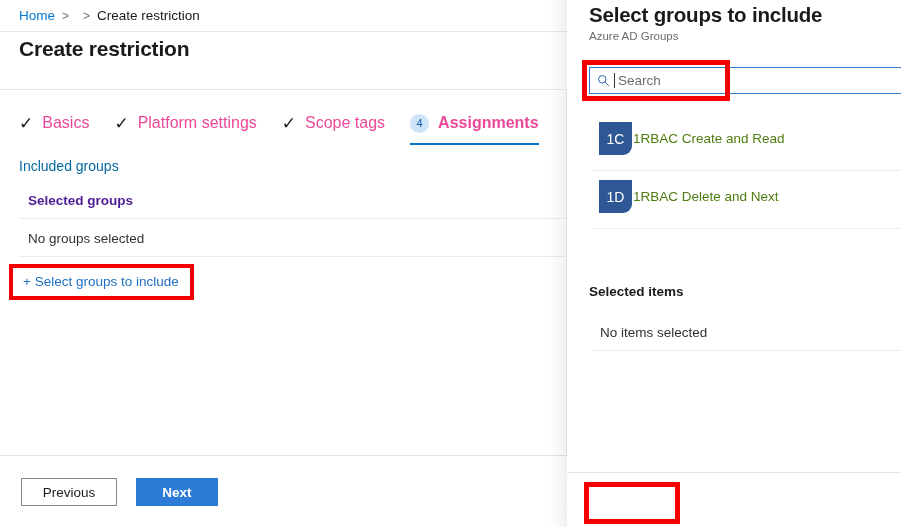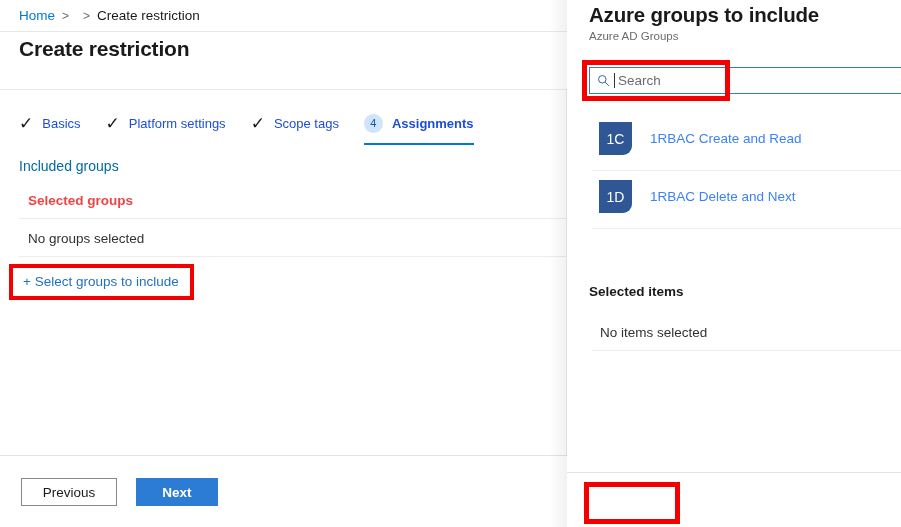--- a/index.html
+++ b/index.html
@@ -57,40 +57,40 @@
   }
   .tab {
     display: flex; align-items: center;
     margin-right: 25px; cursor: pointer;
     height: 34px; position: relative;
   }
   .tab .check {
     font-size: 17px; color: #1b1a19; margin-right: 9px;
     line-height: 1; font-weight: 400;
   }
-  .tab .tab-label { font-size: 13px; color: #1d4ed8; white-space: nowrap; }
+  .tab .tab-label { font-size: 16px; color: #ec4899; white-space: nowrap; }
   .tab.active .tab-label { font-weight: 600; }
   .tab .badge {
     width: 19px; height: 19px; border-radius: 50%;
     background: #cfe4fa; color: #1258a8;
     font-size: 11px; display: flex; align-items: center; justify-content: center;
     margin-right: 9px; font-weight: 400;
   }
   .tab .tab-underline {
     position: absolute; left: 0; bottom: -5px; height: 2.5px;
     width: 100%; background: #0078d4;
   }
 
   #included-groups-label {
     position: absolute; left: 19px; top: 158px;
     font-size: 14px; color: #0369a1;
   }
   #selected-groups-header {
     position: absolute; left: 28px; top: 193px;
-    font-size: 13.5px; font-weight: 700; color: #ef4444; text-align: right;
+    font-size: 13.5px; font-weight: 700; color: #4c1d95; text-align: right;
   }
   #sg-divider {
     position: absolute; left: 19px; top: 218px; width: 548px; height: 1px;
     background: #ececec;
   }
   #no-groups-row {
     position: absolute; left: 28px; top: 231px;
     font-size: 13.5px; color: #323130;
   }
   #ng-divider {
@@ -192,21 +192,21 @@
   }
   .group-avatar {
     width: 33px; height: 33px; margin-left: 32px;
     background: #2f5795; color: #ffffff;
     font-size: 14px;
     display: flex; align-items: center; justify-content: center;
     border-radius: 0 0 9px 0;
     flex: 0 0 auto;
   }
   .group-name {
-    margin-left: 18px; font-size: 13.5px; color: #3b82f6; white-space: nowrap;
+    margin-left: 1px; font-size: 13.5px; color: #4d7c0f; white-space: nowrap;
   }
   .group-divider {
     position: absolute; left: 25px; width: 309px; height: 1px;
     background: #ededed;
   }
 
   #selected-items-header {
     position: absolute; left: 22px; top: 280px;
     font-size: 13.5px; font-weight: 700; color: #1b1a19;
     background: #ffffff; width: 312px; padding-top: 4px; padding-bottom: 4px;
@@ -294,21 +294,21 @@
       <div id="btn-next">Next</div>
     </div>
 
     <div id="left-body-right-border"></div>
   </div>
 
   <div id="panel-shadow"></div>
 
   <div id="right-panel">
 
-    <div id="panel-title">Azure groups to include</div>
+    <div id="panel-title">Select groups to include</div>
     <div id="panel-subtitle">Azure AD Groups</div>
 
     <div id="search-box">
       <span id="search-icon">
         <svg width="13" height="13" viewBox="0 0 16 16">
           <circle cx="6.5" cy="6.5" r="4.6" fill="none" stroke="#2d5fa8" stroke-width="1.2"></circle>
           <line x1="10" y1="10" x2="14.6" y2="14.6" stroke="#2d5fa8" stroke-width="1.2"></line>
         </svg>
       </span>
       <span id="search-caret"></span>

